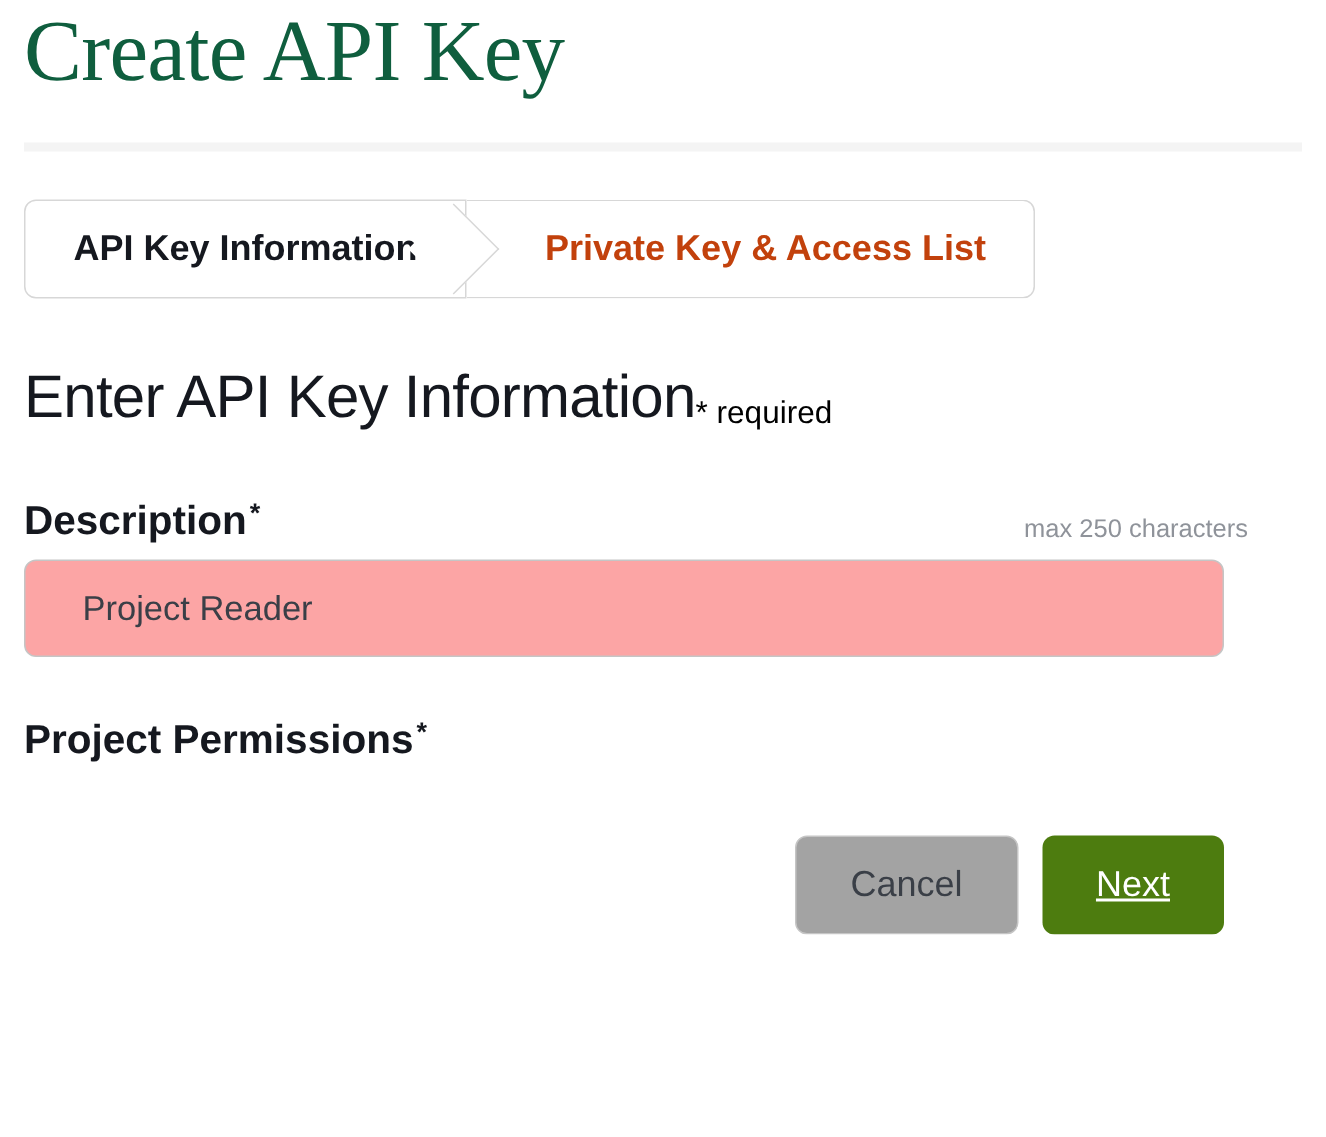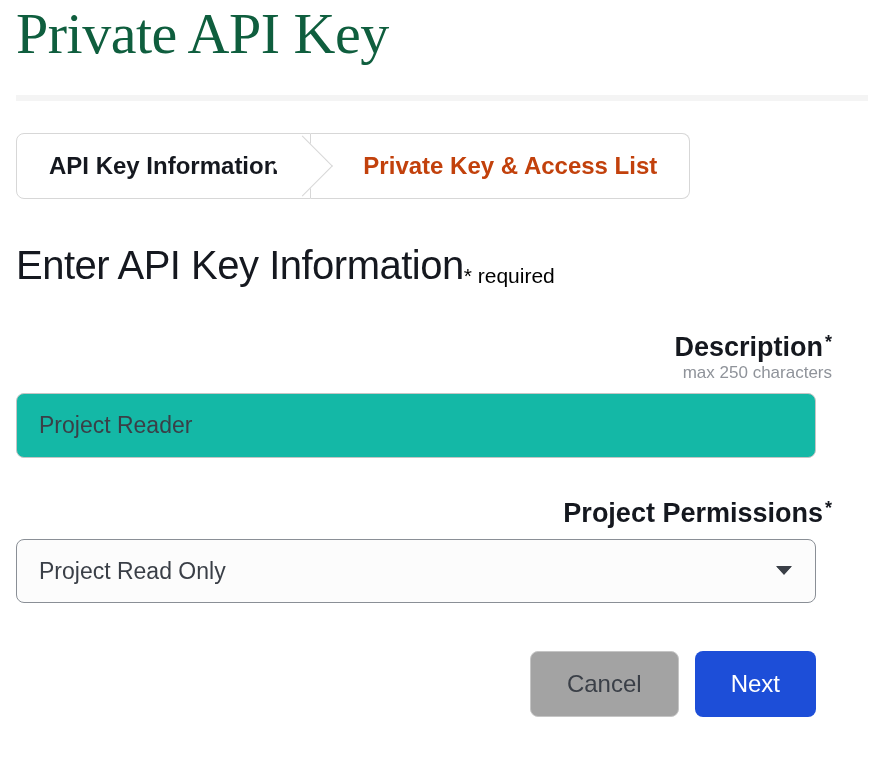--- a/index.html
+++ b/index.html
@@ -96,21 +96,20 @@
     .form-field {
       margin-bottom: 40px;
     }
     
     .field-label-row {
       display: flex;
       justify-content: space-between;
       align-items: flex-end;
       margin-bottom: 10px;
       padding-right: 36px;
-      flex-direction: column;
     }
     
     .field-label {
       font-size: 27px;
       font-weight: 700;
       color: #15181f;
       position: relative;
     }
     
     .field-label .asterisk {
@@ -120,26 +119,26 @@
       margin-left: 2px;
     }
     
     .field-hint {
       font-size: 17px;
       color: #8f939a;
     }
     
     .text-input {
       width: 800px;
-      padding: 18px 22px;
+      padding: 18px 38px;
       font-size: 23px;
       border: 1px solid #c5c5c5;
       border-radius: 8px;
       color: #3a3f47;
-      background: #14b8a6;
+      background: #fca5a5;
       font-family: inherit;
     }
     
     .select-wrapper {
       position: relative;
       width: 800px;
     }
     
     .select-input {
       width: 100%;
@@ -179,29 +178,30 @@
       font-family: inherit;
     }
     
     .btn-secondary {
       background: #a3a3a3;
       color: #3a3f47;
       border: 1px solid #c5c5c5;
     }
     
     .btn-primary {
-      background: #1d4ed8;
+      background: #4d7c0f;
       color: #ffffff;
       border: none;
+      text-decoration: underline;
     }
   </style>
 </head>
 <body>
 
-<h1 class="page-title">Private API Key</h1>
+<h1 class="page-title">Create API Key</h1>
 
 <div class="divider"></div>
 
 <div class="tabs-container">
   <div class="tab tab-active">
     <span>API Key Information</span>
   </div>
   <div class="tab tab-inactive">
     <span>Private Key &amp; Access List</span>
   </div>
@@ -221,29 +221,18 @@
   </div>
   <input type="text" class="text-input" value="Project Reader" style="">
 </div>
 
 <div class="form-field">
   <div class="field-label-row">
     <label class="field-label">
       <span>Project Permissions</span><span class="asterisk">*</span>
     </label>
   </div>
-  <div class="select-wrapper">
-    <select class="select-input">
-      <option>Project Read Only</option>
-    </select>
-    <span class="select-caret">
-      <svg width="16" height="10" viewBox="0 0 16 10" fill="none">
-        <path d="M1 1 L8 8 L15 1" stroke="none" fill="#3a3f47"></path>
-        <polygon points="0,0 16,0 8,9" fill="#3a3f47"></polygon>
-      </svg>
-    </span>
-  </div>
 </div>
 
 <div class="button-row">
   <button class="btn btn-secondary">Cancel</button>
   <button class="btn btn-primary">Next</button>
 </div>
 
 </body></html>

